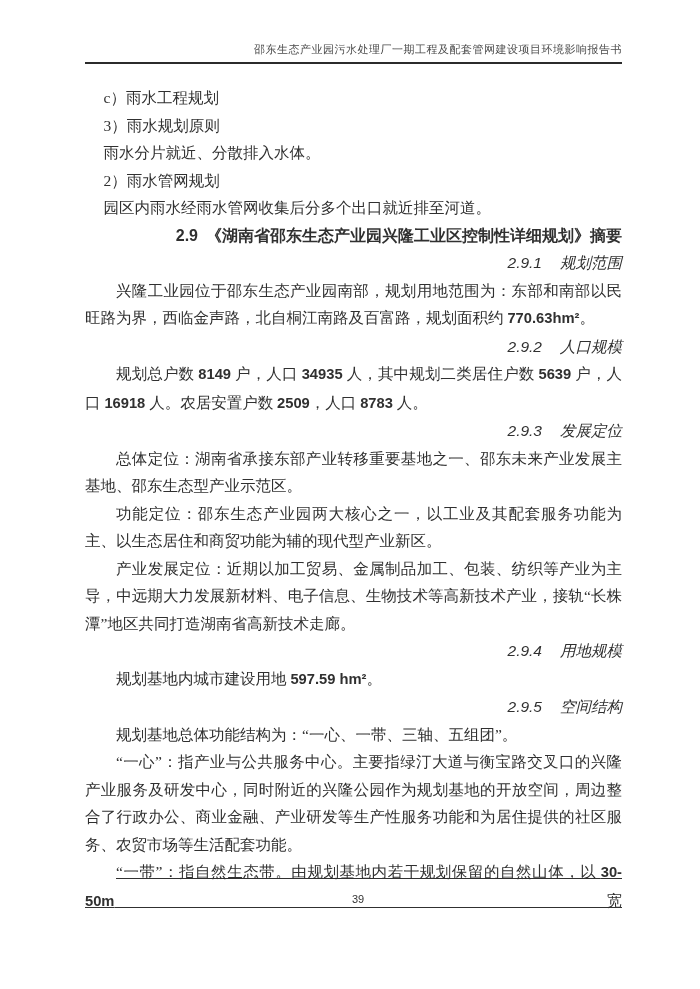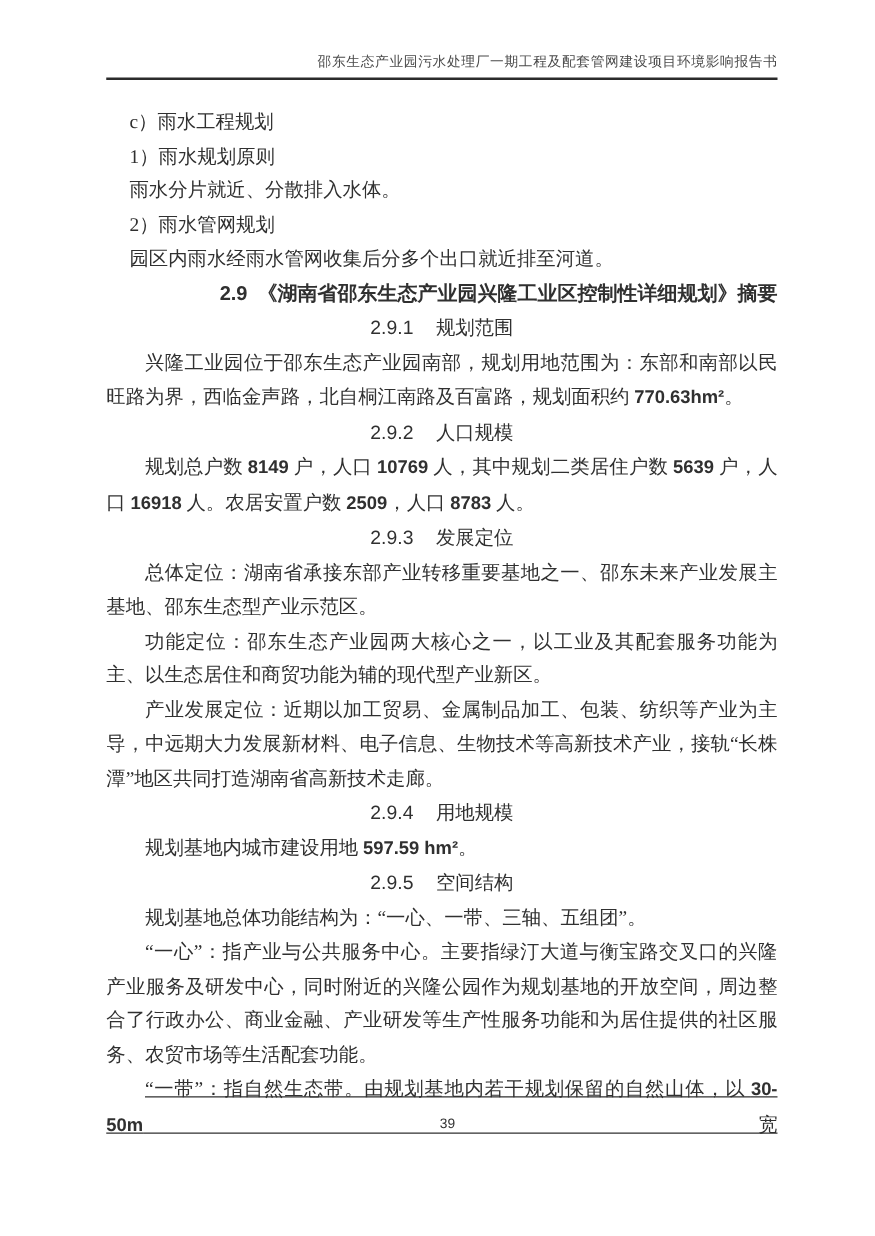--- a/index.html
+++ b/index.html
@@ -31,21 +31,21 @@
     top: 84px;
     font-size: 15.5px;
     line-height: 27.5px;
     text-align: justify;
     color: #303030;
   }
   .content p { margin: 0; padding: 0; }
   .indent-sm { text-indent: 1.2em; }
   .indent { text-indent: 2em; }
   .heading-1 { font-weight: bold; font-size: 16px; text-align: right; }
-  .heading-2 { text-align: center; }
+  .heading-2 { text-align: right; font-style: italic; }
   .sec-num {
     font-family: "Liberation Sans", "DejaVu Sans", sans-serif;
     margin-right: 18px;
   }
   .heading-1 .sec-num { margin-right: 8px; font-weight: bold; }
   .num {
     font-family: "Liberation Sans", "DejaVu Sans", sans-serif;
     font-size: 0.95em;
     font-weight: 600;
     margin-top: 45px;
@@ -66,32 +66,32 @@
 <body>
 
 <div class="page">
 
   <div class="header">
     <span>邵东生态产业园污水处理厂一期工程及配套管网建设项目环境影响报告书</span>
   </div>
 
   <div class="content">
     <p class="indent-sm"><span>c）雨水工程规划</span></p>
-    <p class="indent-sm"><span>1）雨水规划原则</span></p>
+    <p class="indent-sm"><span>3）雨水规划原则</span></p>
     <p class="indent-sm"><span>雨水分片就近、分散排入水体。</span></p>
     <p class="indent-sm"><span>2）雨水管网规划</span></p>
     <p class="indent-sm"><span>园区内雨水经雨水管网收集后分多个出口就近排至河道。</span></p>
 
     <p class="heading-1"><span class="sec-num">2.9</span><span>《湖南省邵东生态产业园兴隆工业区控制性详细规划》摘要</span></p>
 
     <p class="heading-2"><span class="sec-num">2.9.1</span><span>规划范围</span></p>
     <p class="indent"><span>兴隆工业园位于邵东生态产业园南部，规划用地范围为：东部和南部以民旺路为界，西临金声路，北自桐江南路及百富路，规划面积约 </span><span class="num">770.63hm²</span><span>。</span></p>
 
     <p class="heading-2"><span class="sec-num">2.9.2</span><span>人口规模</span></p>
-    <p class="indent"><span>规划总户数 </span><span class="num">8149</span><span> 户，人口 </span><span class="num">10769</span><span> 人，其中规划二类居住户数 </span><span class="num">5639</span><span> 户，人口 </span><span class="num">16918</span><span> 人。农居安置户数 </span><span class="num">2509</span><span>，人口 </span><span class="num">8783</span><span> 人。</span></p>
+    <p class="indent"><span>规划总户数 </span><span class="num">8149</span><span> 户，人口 </span><span class="num">34935</span><span> 人，其中规划二类居住户数 </span><span class="num">5639</span><span> 户，人口 </span><span class="num">16918</span><span> 人。农居安置户数 </span><span class="num">2509</span><span>，人口 </span><span class="num">8783</span><span> 人。</span></p>
 
     <p class="heading-2"><span class="sec-num">2.9.3</span><span>发展定位</span></p>
     <p class="indent"><span>总体定位：湖南省承接东部产业转移重要基地之一、邵东未来产业发展主基地、邵东生态型产业示范区。</span></p>
     <p class="indent"><span>功能定位：邵东生态产业园两大核心之一，以工业及其配套服务功能为主、以生态居住和商贸功能为辅的现代型产业新区。</span></p>
     <p class="indent"><span>产业发展定位：近期以加工贸易、金属制品加工、包装、纺织等产业为主导，中远期大力发展新材料、电子信息、生物技术等高新技术产业，接轨“长株潭”地区共同打造湖南省高新技术走廊。</span></p>
 
     <p class="heading-2"><span class="sec-num">2.9.4</span><span>用地规模</span></p>
     <p class="indent"><span>规划基地内城市建设用地 </span><span class="num">597.59 hm²</span><span>。</span></p>
 
     <p class="heading-2"><span class="sec-num">2.9.5</span><span>空间结构</span></p>

